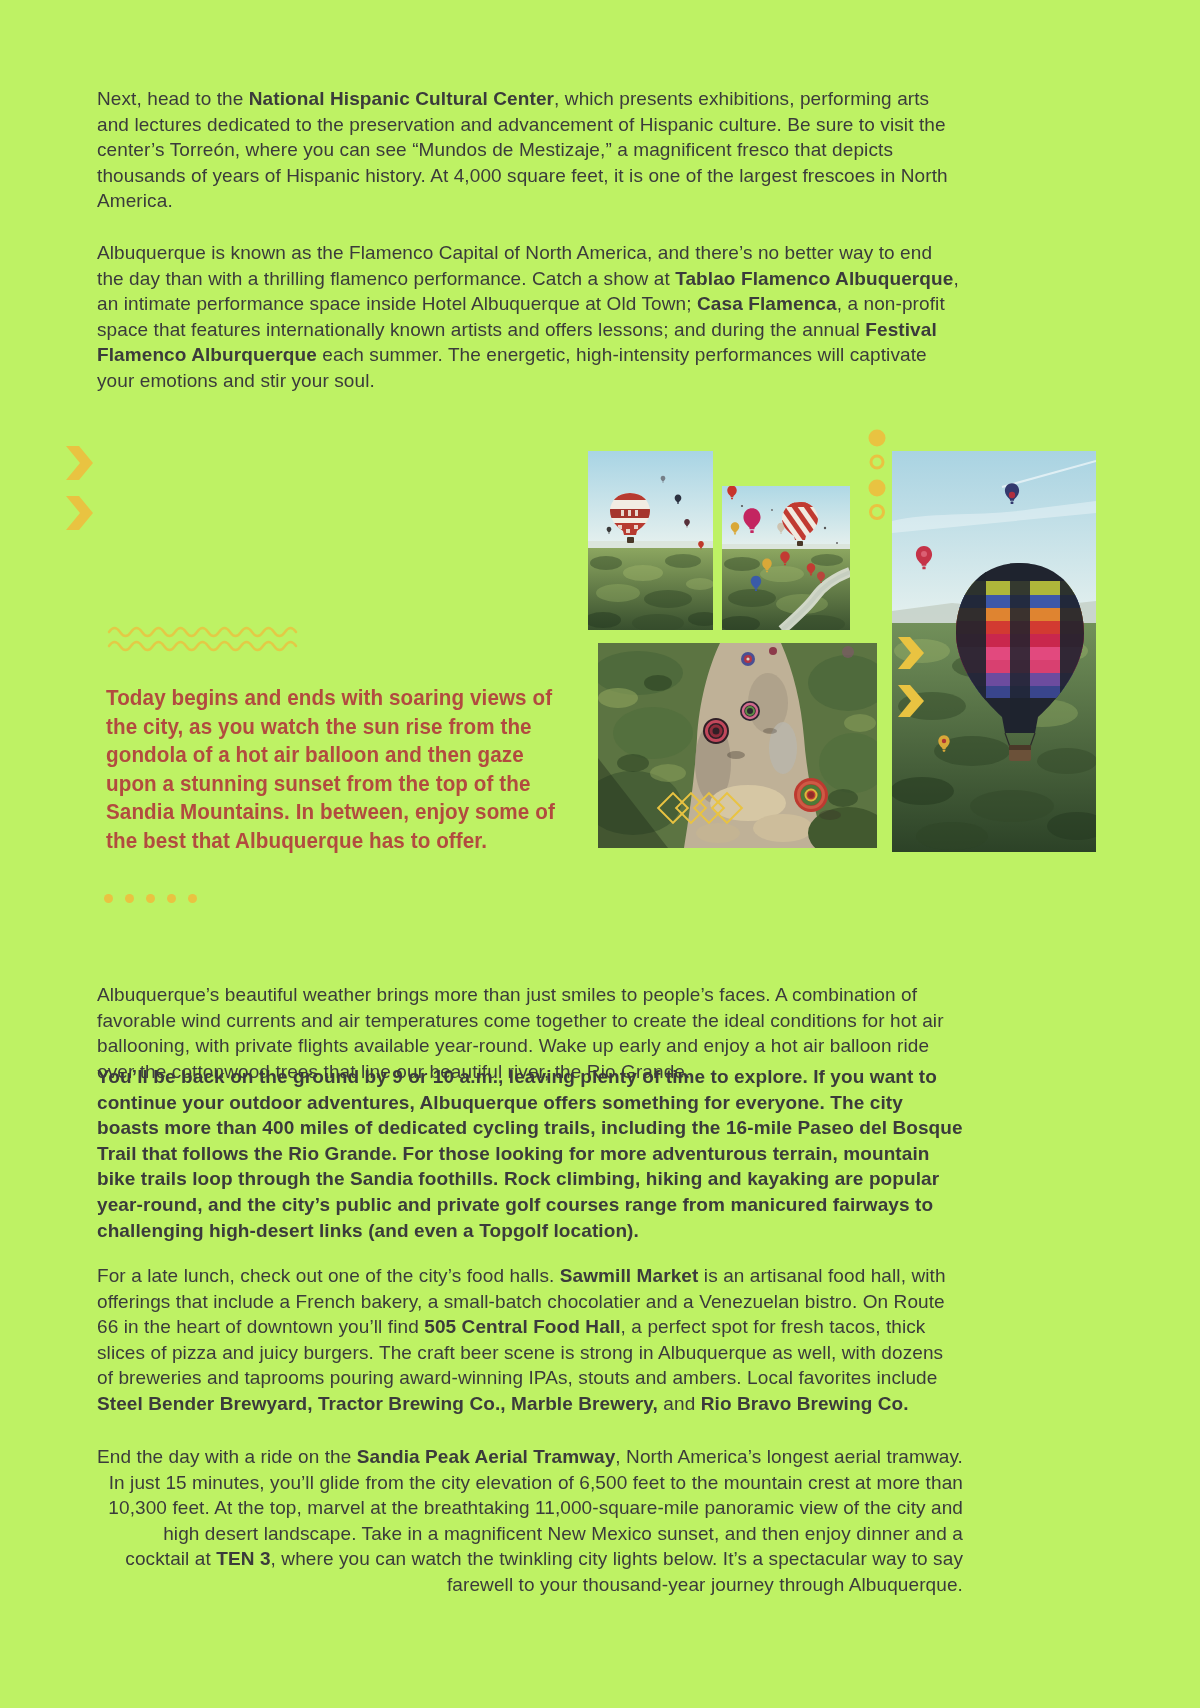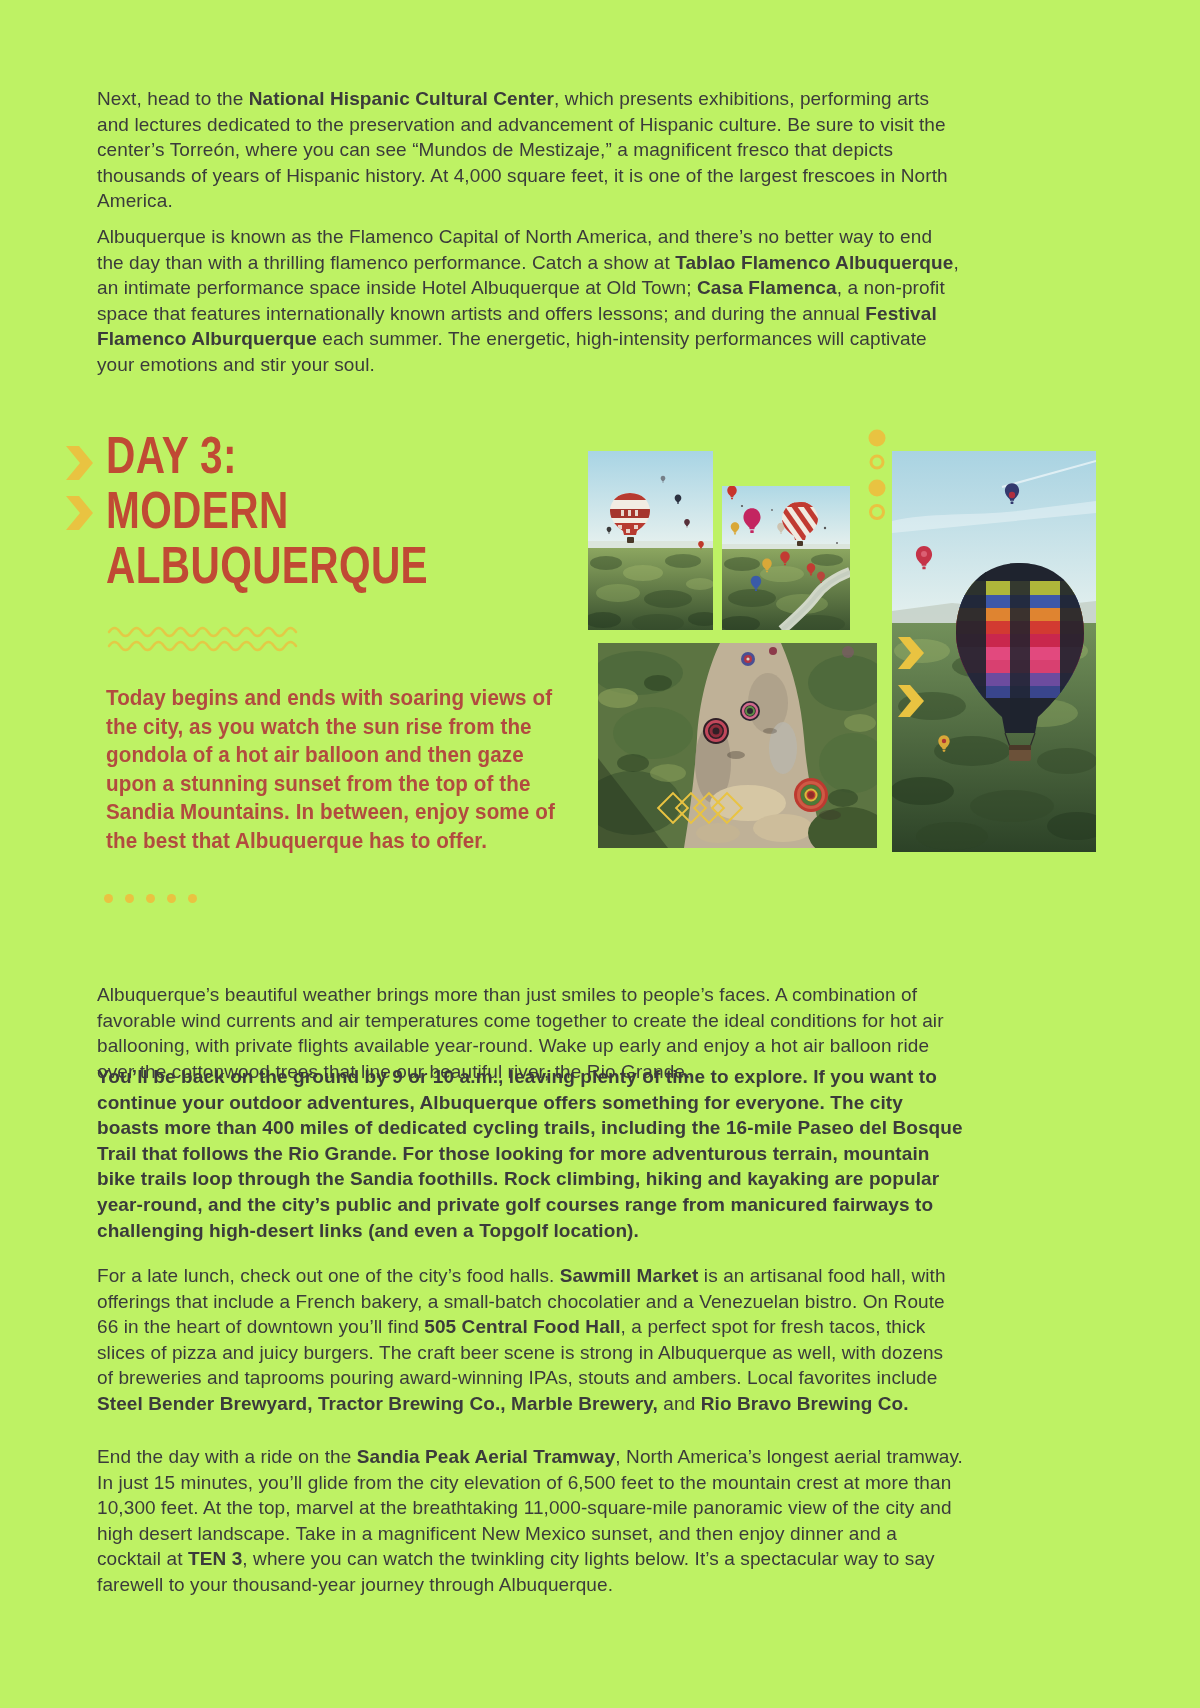--- a/index.html
+++ b/index.html
@@ -12,25 +12,25 @@
   body{background:#ffffff;font-family:"Liberation Sans",sans-serif;}
   .page{position:relative;width:1200px;height:1708px;background:#bef264;overflow:hidden;margin:0 auto;}
 
   .body-p{
     position:absolute;left:97px;width:866px;
     font-size:19px;line-height:25.6px;color:var(--body-text);
     letter-spacing:.1px;
   }
   .body-p .b{font-weight:700;}
   .p1{top:86px;}
-  .p2{top:224px;}
+  .p2{top:240px;}
   .p3{top:982px;}
   .p4{top:1064px;font-weight:bold;}
   .p5{top:1263px;}
-  .p6{top:1444px;}
+  .p6{top:1444px;text-align:right;}
 
   .day-heading{
     position:absolute;left:106px;top:428px;
     color:var(--heading-red);
     font-size:52px;line-height:55px;font-weight:700;
     letter-spacing:.5px;white-space:nowrap;
   }
   .day-heading div{transform:scaleX(.78);transform-origin:0 50%;}
 
   .chev{fill:var(--accent-yellow);}
@@ -83,25 +83,20 @@
 
   <div class="heading-chevrons">
     <svg width="27" height="34" viewBox="0 0 27 34">
         <polygon class="chev" points="0,0 13,0 27,17 13,34 0,34 14,17"></polygon>
       </svg>
     <svg width="27" height="34" viewBox="0 0 27 34">
         <polygon class="chev" points="0,0 13,0 27,17 13,34 0,34 14,17"></polygon>
       </svg>
   </div>
 
-  <h1 class="day-heading">
-    <div>DAY 3:</div>
-    <div>MODERN</div>
-    <div>ALBUQUERQUE</div>
-  </h1>
 
   <div class="waves">
     <svg width="200" height="30" viewBox="0 0 200 30">
       <path d="M2,8 q5.5,-8 11,0 t11,0 t11,0 t11,0 t11,0 t11,0 t11,0 t11,0 t11,0 t11,0 t11,0 t11,0 t11,0 t11,0 t11,0 t11,0 t11,0"></path>
       <path transform="translate(0,14)" d="M2,8 q5.5,-8 11,0 t11,0 t11,0 t11,0 t11,0 t11,0 t11,0 t11,0 t11,0 t11,0 t11,0 t11,0 t11,0 t11,0 t11,0 t11,0 t11,0"></path>
     </svg>
   </div>
 
   <p class="day-intro">Today begins and ends with soaring views of the city, as you watch the sun rise from the gondola of a hot air balloon and then gaze upon a stunning sunset from the top of the Sandia Mountains. In between, enjoy some of the best that Albuquerque has to offer.</p>
 

